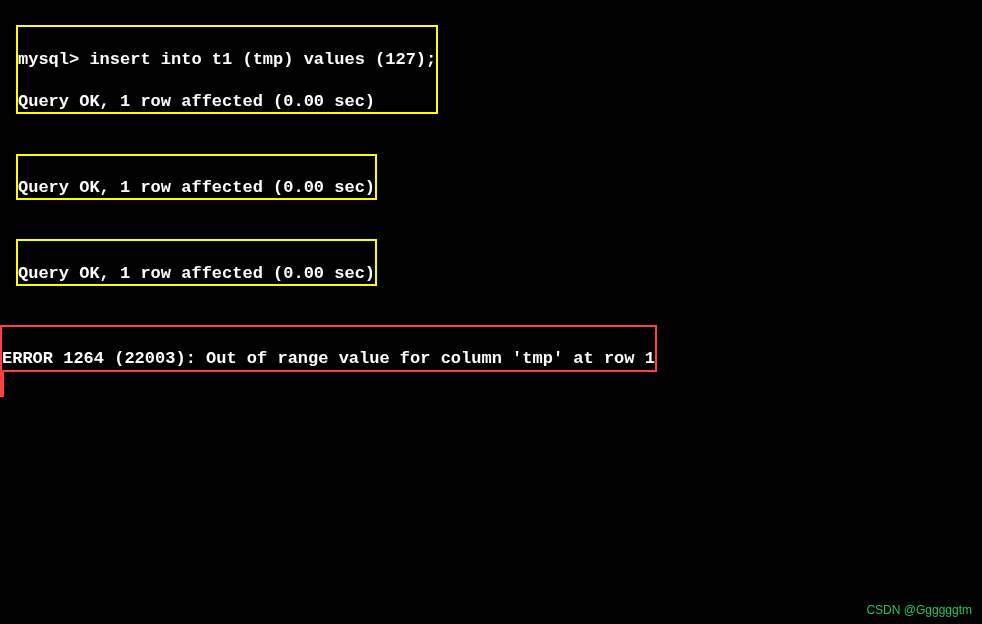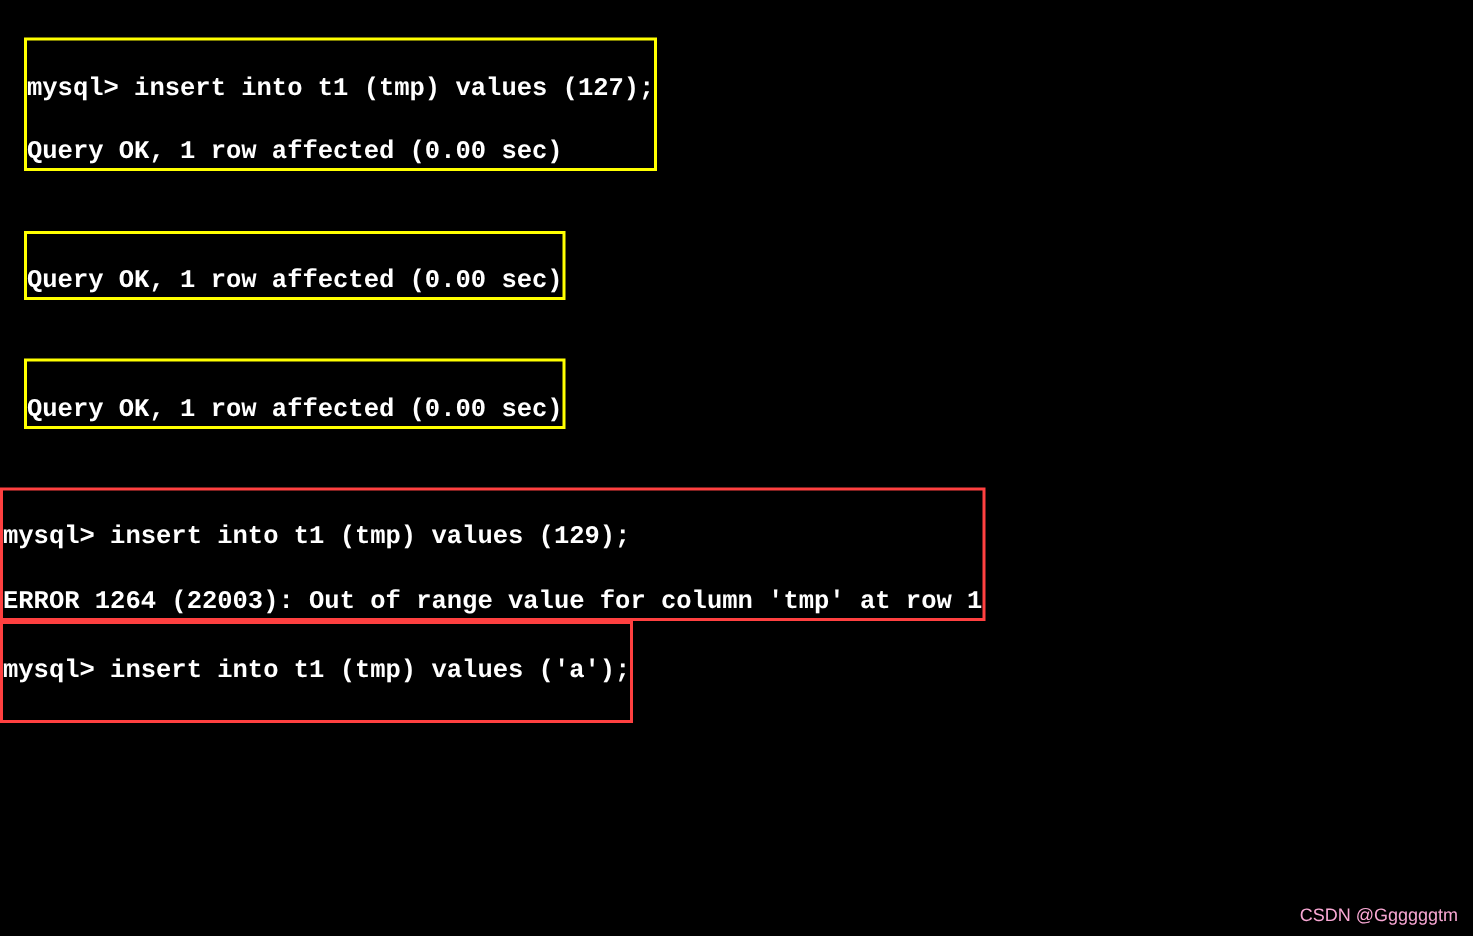--- a/index.html
+++ b/index.html
@@ -32,21 +32,21 @@
       border: 2px solid #ff4040;
       display: inline-block;
     }
     .line {
       display: block;
     }
     .watermark {
       position: absolute;
       bottom: 6px;
       right: 10px;
-      color: #f9a8d4;
+      color: #22c55e;
       font-size: 12px;
       font-family: Arial, sans-serif;
       font-weight: normal;
     }
     .gap {
       height: 18px;
     }
   </style>
 </head>
 <body>
@@ -56,24 +56,22 @@
 <span class="line">mysql&gt; insert into t1 (tmp) values (127);</span>
 <span class="line">Query OK, 1 row affected (0.00 sec)</span></div>
 <div class="gap"></div>
 <div class="box-yellow">
 <span class="line">Query OK, 1 row affected (0.00 sec)</span></div>
 <div class="gap"></div>
 <div class="box-yellow">
 <span class="line">Query OK, 1 row affected (0.00 sec)</span></div>
 <div class="gap"></div>
 <div class="box-red">
-<span class="line">mysql&gt; insert into t1 (tmp) values (129);</span>
 <span class="line">ERROR 1264 (22003): Out of range value for column 'tmp' at row 1</span></div>
 <div class="box-red">
-<span class="line">mysql&gt; insert into t1 (tmp) values ('a');</span>
 </div>
 
 
 
 
 
 
 
 
 

